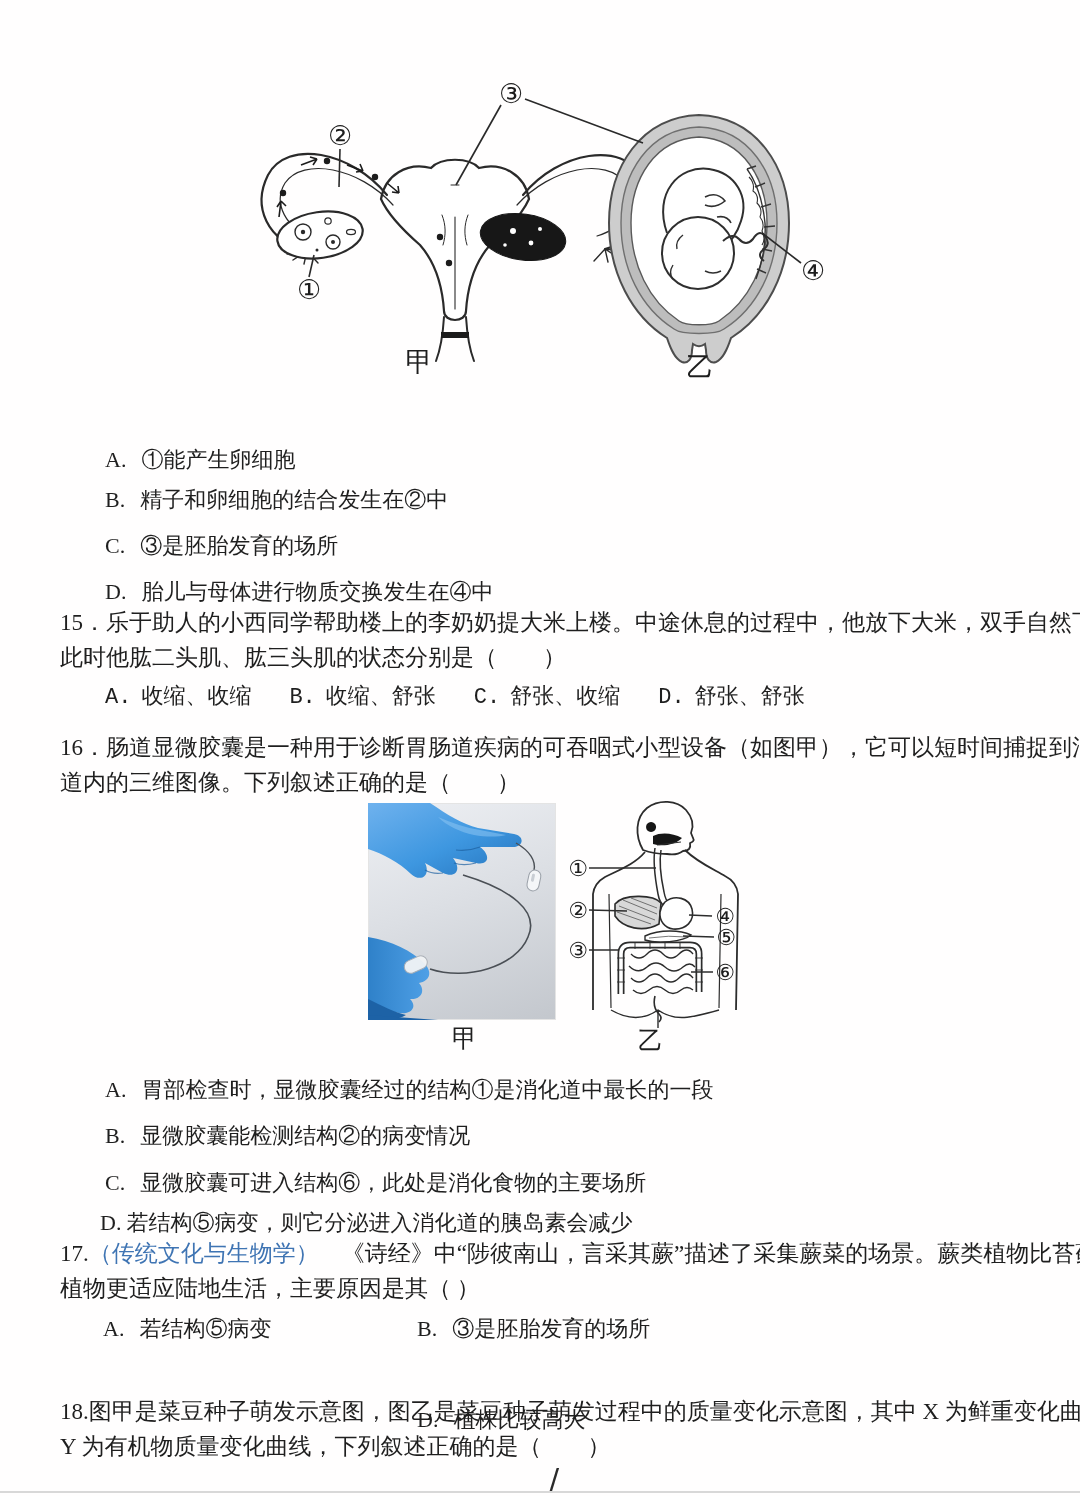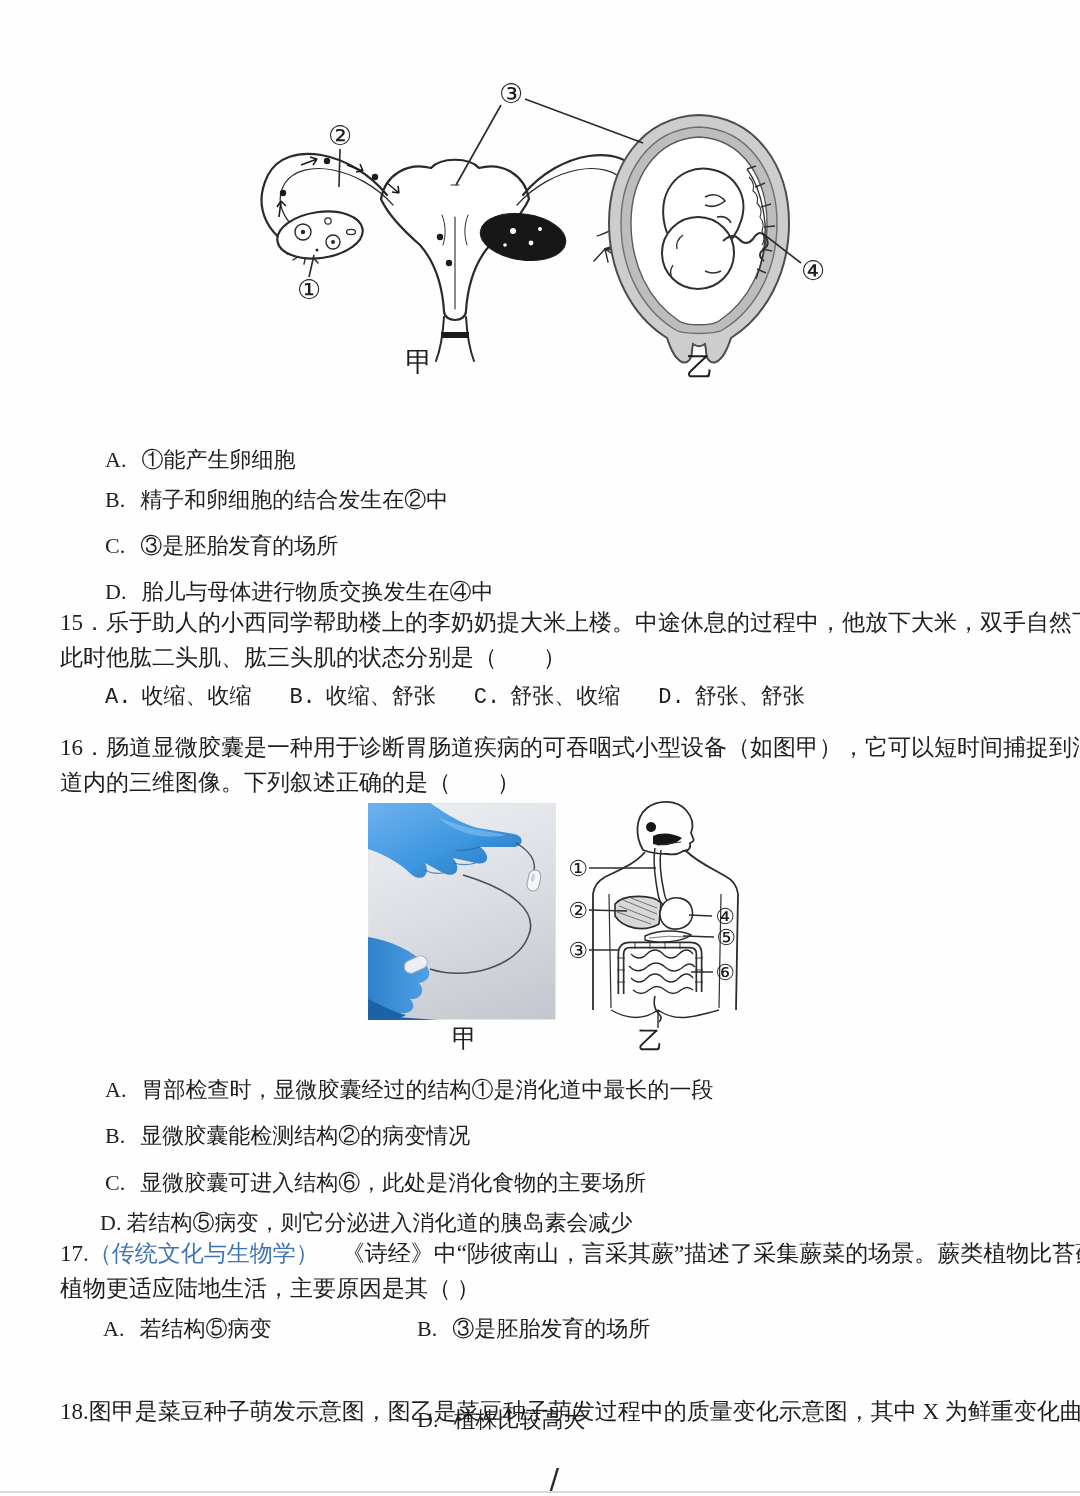--- a/index.html
+++ b/index.html
@@ -273,17 +273,18 @@
     <span class="k">A.</span><span>若结构⑤病变</span>
   </div>
   <div class="abs opt" style="left:417px;top:1314px;">
     <span class="k">B.</span><span>③是胚胎发育的场所</span>
   </div>
   <div class="abs opt" style="left:417px;top:1405px;text-align:center;">
     <span class="k">D.</span><span>植株比较高大</span>
   </div>
 
   <div class="abs stemline" style="left:60px;top:1394px;">18.图甲是菜豆种子萌发示意图，图乙是菜豆种子萌发过程中的质量变化示意图，其中 X 为鲜重变化曲线，</div>
+  <div class="abs stemline" style="left:60px;top:1429px;">Y 为有机物质量变化曲线，下列叙述正确的是（　　）</div>
 
   <div class="abs slash" style="left:549px;top:1462px;">/</div>
   <div class="abs hairline" style="left:0px;top:1491px;"></div>
 
 </div>
 
 </body></html>

